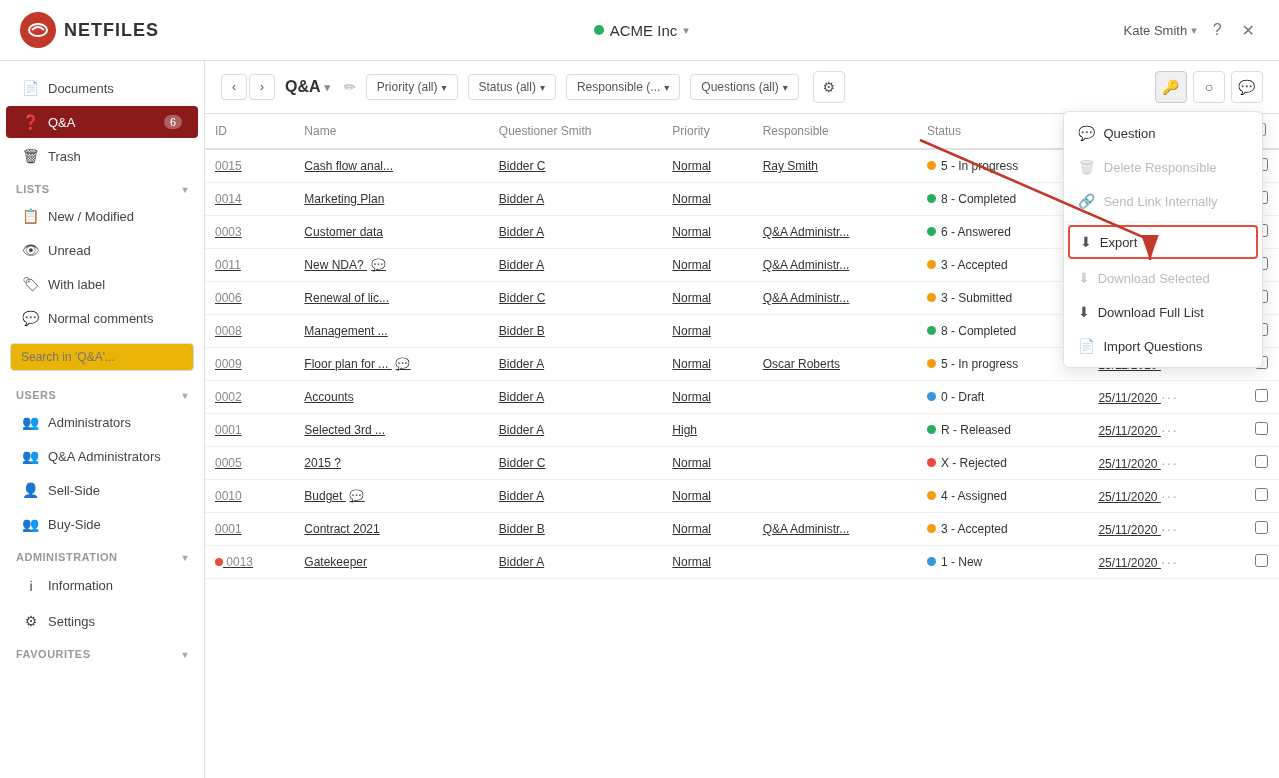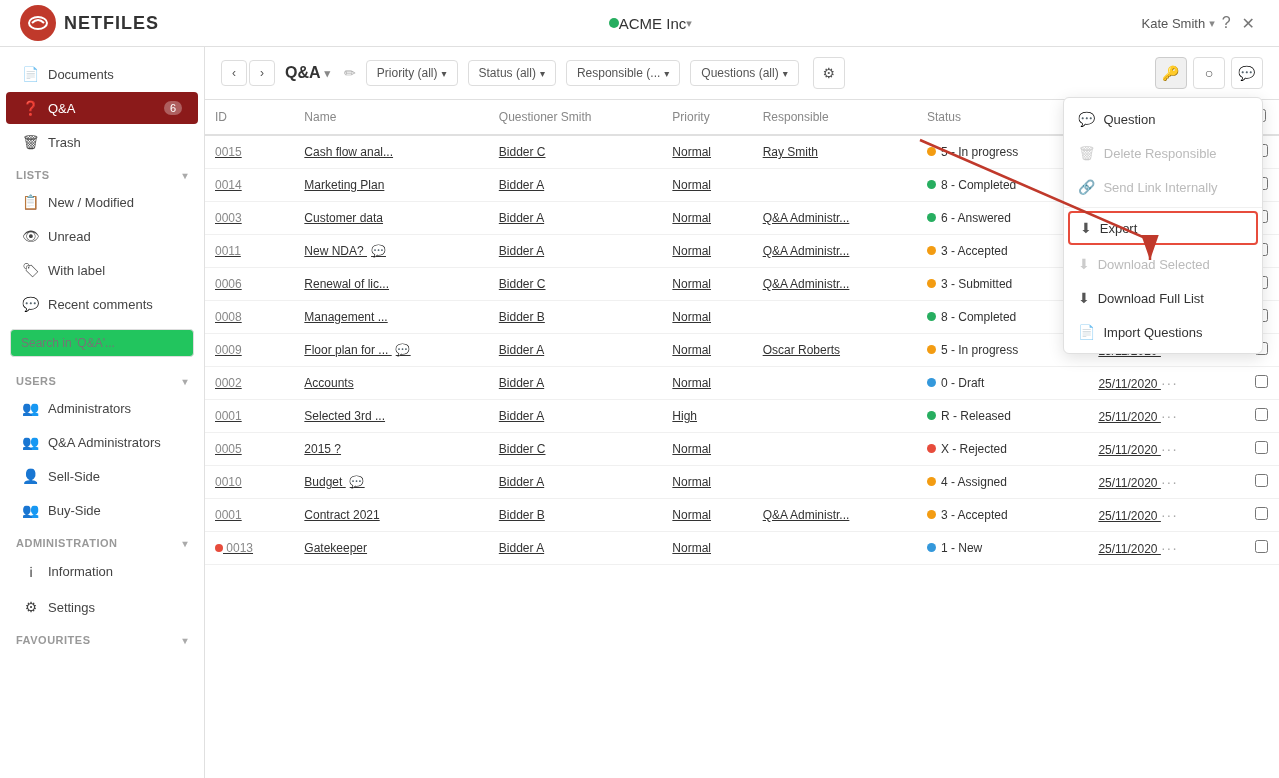--- a/index.html
+++ b/index.html
@@ -1,43 +1,43 @@
 <!DOCTYPE html>
 <html><head>
   <meta charset="utf-8">
   <style>
     * { box-sizing: border-box; margin: 0; padding: 0; }
     body { font-family: -apple-system, BlinkMacSystemFont, 'Segoe UI', sans-serif; font-size: 13px; background: #f5f5f5; color: #333; display: flex; flex-direction: column; height: 778px; overflow: hidden; }
 
     
-    .header { background: #fff; border-bottom: 1px solid #e0e0e0; height: 47px; display: flex; align-items: center; justify-content: space-between; padding: 14px 20px; flex-shrink: 0; }
+    .header { background: #fff; border-bottom: 1px solid #e0e0e0; height: 61px; display: flex; align-items: center; justify-content: space-between; padding: 14px 20px; flex-shrink: 0; }
     .header-logo { display: flex; align-items: center; gap: 8px; }
     .logo-icon { width: 36px; height: 36px; background: #c0392b; border-radius: 50%; display: flex; align-items: center; justify-content: center; }
     .logo-icon svg { width: 22px; height: 22px; }
     .logo-text { font-size: 18px; font-weight: 700; letter-spacing: 1px; color: #333; }
-    .header-center { display: flex; align-items: center; font-size: 15px; font-weight: 500; }
+    .header-center { display: flex; align-items: center; gap: 6px; font-size: 15px; font-weight: 500; }
     .status-dot { width: 10px; height: 10px; border-radius: 50%; background: #27ae60; }
-    .header-right { display: flex; align-items: center; gap: 3px; }
+    .header-right { display: flex; align-items: center; gap: 12px; }
     .user-name { font-size: 13px; color: #555; display: flex; align-items: center; gap: 4px; cursor: pointer; }
     .header-icon-btn { background: none; border: none; cursor: pointer; color: #777; font-size: 16px; padding: 4px; border-radius: 50%; }
 
     
     .main-layout { display: flex; flex: 1; overflow: hidden; }
 
     
     .sidebar { width: 205px; background: #fff; border-right: 1px solid #e0e0e0; display: flex; flex-direction: column; padding: 10px 0; overflow-y: auto; flex-shrink: 0; }
     .sidebar-item { display: flex; align-items: center; gap: 8px; padding: 8px 16px; cursor: pointer; color: #444; border-radius: 4px; margin: 1px 6px; }
     .sidebar-item.active { background: #8b1a1a; color: #fff; border-radius: 4px; }
     .sidebar-item .icon { font-size: 14px; width: 18px; text-align: center; }
     .sidebar-item .label { font-size: 13px; flex: 1; }
     .badge { background: #c0392b; color: #fff; border-radius: 10px; padding: 1px 6px; font-size: 11px; min-width: 18px; text-align: center; }
     .sidebar-item.active .badge { background: rgba(255,255,255,0.3); }
     .sidebar-section { padding: 10px 16px 4px; font-size: 11px; font-weight: 600; color: #999; letter-spacing: 0.5px; display: flex; align-items: center; justify-content: space-between; }
     .sidebar-search { padding: 8px 10px; }
-    .sidebar-search input { width: 100%; padding: 6px 10px; border: 1px solid #ddd; border-radius: 4px; font-size: 12px; color: #555; background: #22c55e; }
+    .sidebar-search input { width: 100%; padding: 6px 10px; border: 1px solid #ddd; border-radius: 4px; font-size: 12px; color: #555; background: #eab308; }
     .sidebar-section-toggle { cursor: pointer; color: #aaa; font-size: 10px; }
 
     
     .content { flex: 1; display: flex; flex-direction: column; overflow: hidden; background: #fff; }
 
     
     .toolbar { padding: 10px 16px; border-bottom: 1px solid #e0e0e0; display: flex; align-items: center; gap: 10px; flex-shrink: 0; background: #fff; }
     .nav-arrows { display: flex; gap: 2px; }
     .nav-btn { background: none; border: 1px solid #ddd; border-radius: 4px; width: 26px; height: 26px; cursor: pointer; display: flex; align-items: center; justify-content: center; color: #555; font-size: 12px; }
     .page-title { font-size: 16px; font-weight: 600; display: flex; align-items: center; gap: 4px; cursor: pointer; }
@@ -136,21 +136,21 @@
     <div class="sidebar-item">
       <span class="icon">👁</span>
       <span class="label">Unread</span>
     </div>
     <div class="sidebar-item">
       <span class="icon">🏷</span>
       <span class="label">With label</span>
     </div>
     <div class="sidebar-item">
       <span class="icon">💬</span>
-      <span class="label">Recent comments</span>
+      <span class="label">Normal comments</span>
     </div>
 
     <div class="sidebar-search">
       <input type="text" placeholder="Search in 'Q&amp;A'..." style="">
     </div>
 
     <div class="sidebar-section">
       <span>USERS</span>
       <span class="sidebar-section-toggle">▾</span>
     </div>

